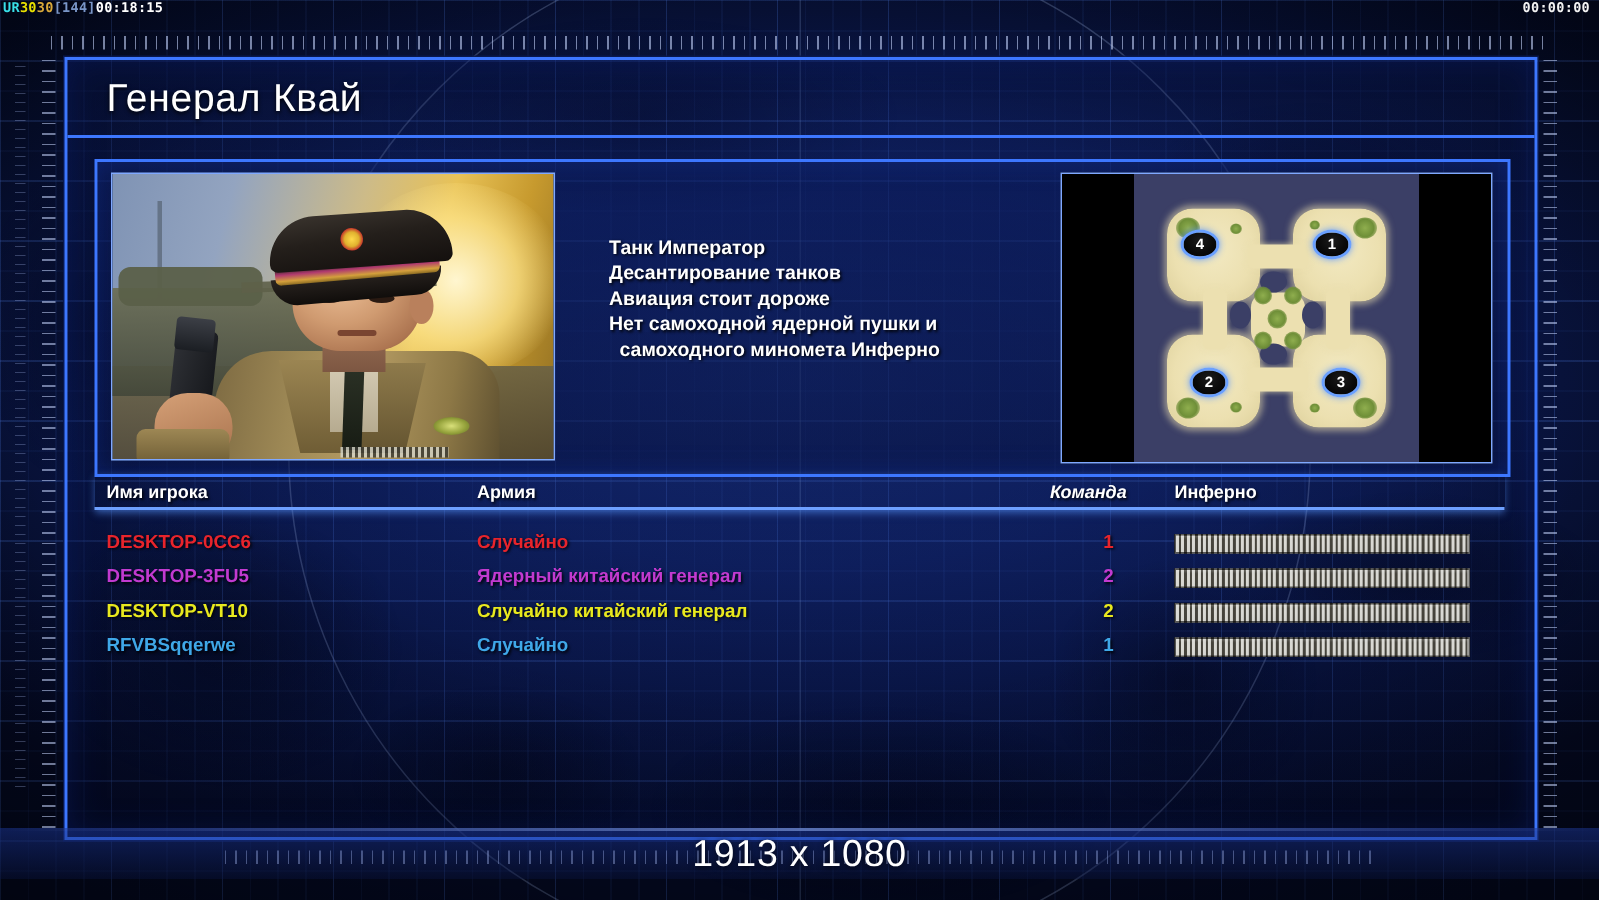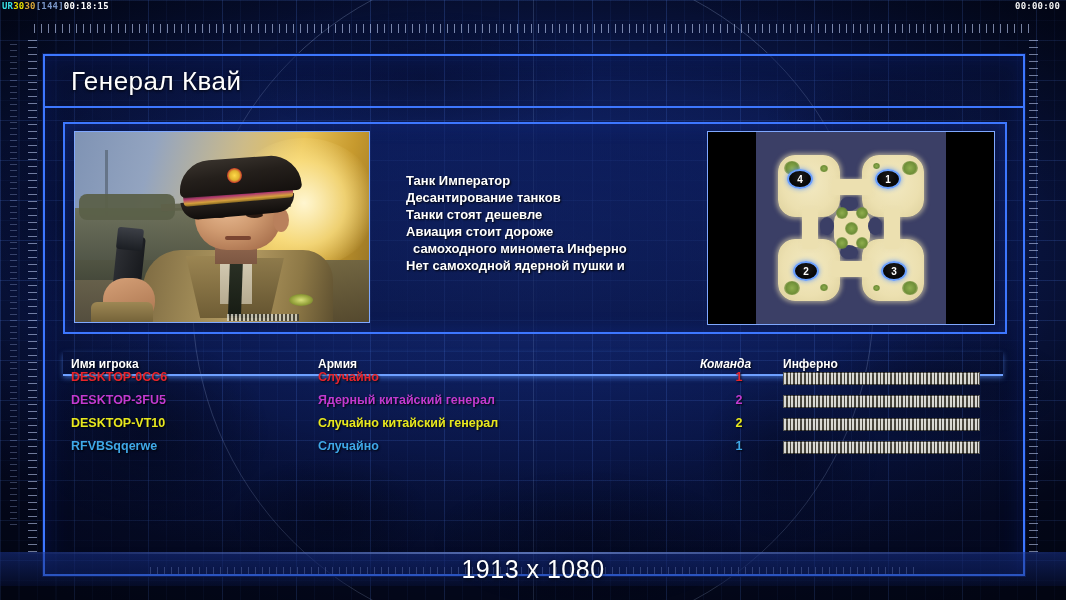--- a/index.html
+++ b/index.html
@@ -82,21 +82,20 @@
   .dbg-right{right:6px;color:#f2f2f2;}
   .d-cy{color:#39e0e8;} .d-yl{color:#e8e000;} .d-or{color:#d8a83a;}
   .d-wh{color:#ffffff;} .d-gr{color:#7a96c8;}
 
   
   .frame{
     position:absolute;left:43px;top:38px;width:978px;height:518px;
     border:2px solid #3d77ff;
     box-shadow:0 0 0 1px rgba(10,25,80,.9), inset 0 0 22px rgba(10,30,110,.5);
     background:linear-gradient(180deg, rgba(10,22,72,.35), rgba(6,14,52,.25));
-    margin-top:16px;
   }
   .title-bar{
     position:absolute;left:0;right:0;top:0;height:50px;
     border-bottom:2px solid #3d77ff;
     display:flex;align-items:center;
   }
   .title-txt{
     margin-left:26px;color:#ffffff;font-size:26px;font-weight:400;
     letter-spacing:.5px;text-shadow:0 1px 3px rgba(0,0,0,.9);
   }
@@ -220,21 +219,21 @@
     border:2px solid #6aa0ff;
     display:flex;align-items:center;justify-content:center;
     color:#ffffff;font-size:10px;font-weight:bold;
     box-shadow:0 0 5px rgba(90,150,255,.9);
   }
   .mm-bar{position:absolute;top:0;bottom:0;width:48px;background:#000;}
   .mm-bar.l{left:0;} .mm-bar.r{right:0;}
 
   
   .table-head{
-    position:absolute;left:18px;top:296px;width:940px;height:22px;
+    position:absolute;left:18px;top:276px;width:940px;height:22px;
     border-bottom:2px solid #6ea0ff;
     box-shadow:0 2px 5px rgba(90,150,255,.55);
   }
   .th{position:absolute;color:#ffffff;font-size:12px;font-weight:bold;
     text-shadow:1px 1px 2px rgba(0,0,0,.9);bottom:3px;}
   .th.c0{left:8px;} .th.c1{left:255px;} .th.c2{left:637px;font-style:italic;} .th.c3{left:720px;}
 
   .table-body{
     position:absolute;left:18px;top:312px;width:940px;height:186px;
   }
@@ -326,24 +325,23 @@
           <div class="pt-gunslide"></div>
         <div class="pt-hand"></div>
           <div class="pt-cuff"></div>
         <div class="pt-pin"></div>
           <div class="pt-tag"></div>
       </div>
 
       <div class="desc">
         <div class="desc-line">Танк Император</div>
         <div class="desc-line">Десантирование танков</div>
-        <div class="desc-line">Танки стоят дешевле</div>
         <div class="desc-line">Авиация стоит дороже</div>
+        <div class="desc-line">Нет самоходной ядерной пушки и</div>
         <div class="desc-line indent">самоходного миномета Инферно</div>
-        <div class="desc-line">Нет самоходной ядерной пушки и</div>
       </div>
 
       <div class="minimap-wrap">
         <div class="mm-inner">
           <div class="mm-land">
             <div class="mm-q tl"></div>
               <div class="mm-q tr"></div>
             <div class="mm-q bl"></div>
               <div class="mm-q br"></div>
             <div class="mm-link mm-lh1"></div>

